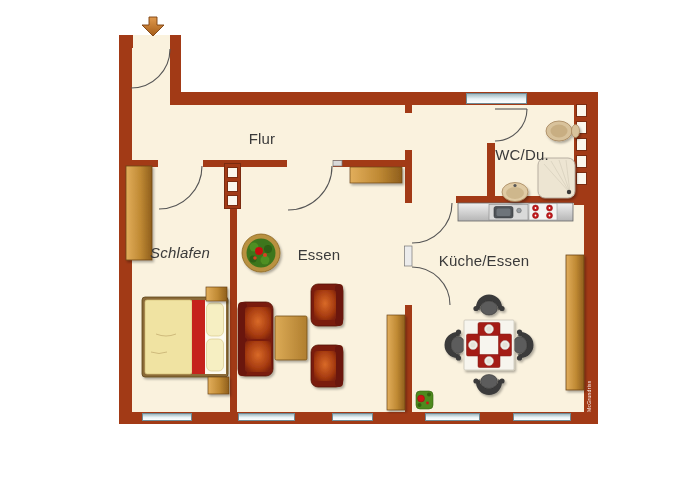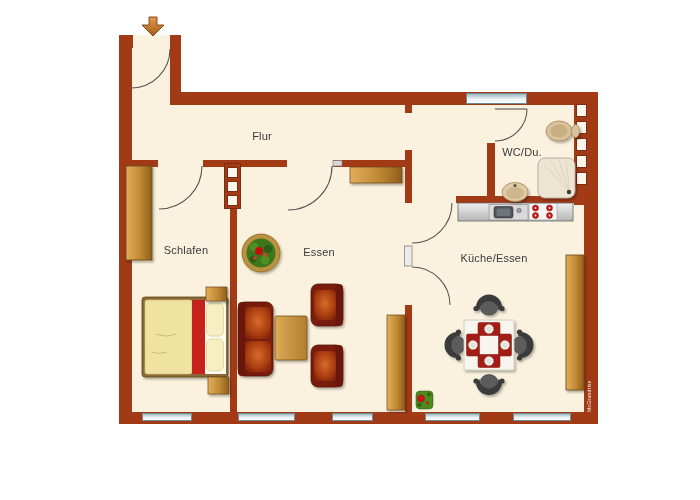--- a/index.html
+++ b/index.html
@@ -4,21 +4,21 @@
 <style>
   html,body{margin:0;padding:0;background:#ffffff;}
   .canvas{position:relative;width:700px;height:500px;background:#ffffff;overflow:hidden;
           font-family:"Liberation Sans", sans-serif;}
   .floor{position:absolute;background:#FAF2DE;}
   .wall{position:absolute;background:#A23A16;}
   .win{position:absolute;background:linear-gradient(#9FB9C1,#E9F3F6 55%,#FDFEFE);
        border:1px solid #6E8A94;box-sizing:border-box;}
   .shaft-frame{position:absolute;background:#A23A16;border:1px solid #7A2B10;box-sizing:border-box;}
   .shaft-box{position:absolute;background:#FBF6EC;border:1px solid #7A2B10;box-sizing:border-box;}
-  .room-label{position:absolute;transform:translateX(-50%);font-size:11px;color:#3A3A3A;
+  .room-label{position:absolute;transform:translateX(-50%);font-size:15px;color:#3A3A3A;
               white-space:nowrap;letter-spacing:.2px;text-align:center;}
   .watermark{position:absolute;writing-mode:vertical-rl;transform:rotate(180deg);
              font-size:5px;line-height:6px;color:rgba(255,255,255,.92);letter-spacing:.3px;}
   svg.overlay{position:absolute;left:0;top:0;pointer-events:none;}
 </style>
 </head>
 <body>
 
 <div class="canvas">
 
@@ -238,20 +238,20 @@
       <circle cx="569" cy="192" r="2.2" fill="#3A3A3A"></circle>
     </g>
     <g filter="url(#ds)">
       <ellipse cx="515" cy="192" rx="13" ry="9.5" fill="#E0CBA4" stroke="#A5845A" stroke-width="0.8"></ellipse>
       <ellipse cx="515" cy="193" rx="9" ry="6" fill="#CEB78C"></ellipse>
       <circle cx="515" cy="185.5" r="1.6" fill="#555"></circle>
     </g>
   </svg>
 
   <div class="room-label" style="left:262px;top:130px;">Flur</div>
-  <div class="room-label" style="left:186px;top:244px;">Schlafen</div>
+  <div class="room-label" style="left:180px;top:244px;font-style:italic;">Schlafen</div>
   <div class="room-label" style="left:319px;top:246px;">Essen</div>
-  <div class="room-label" style="left:494px;top:252px;">Küche/Essen</div>
+  <div class="room-label" style="left:484px;top:252px;">Küche/Essen</div>
   <div class="room-label" style="left:522px;top:146px;">WC/Du.</div>
 
   <div class="watermark" style="left:586px;top:372px;height:40px;">McGrundriss</div>
 
 </div>
 
 </body></html>

